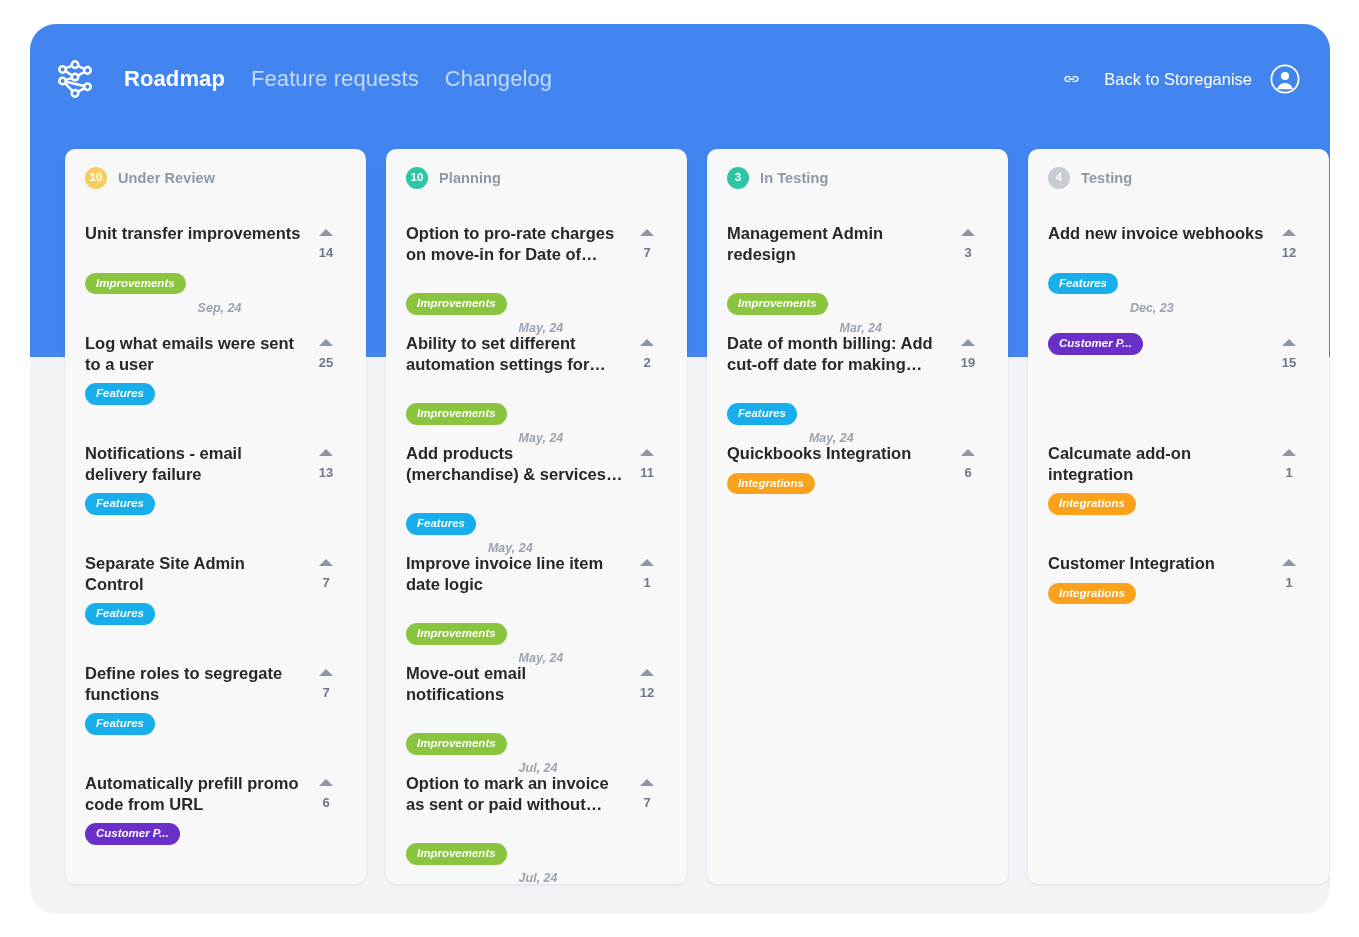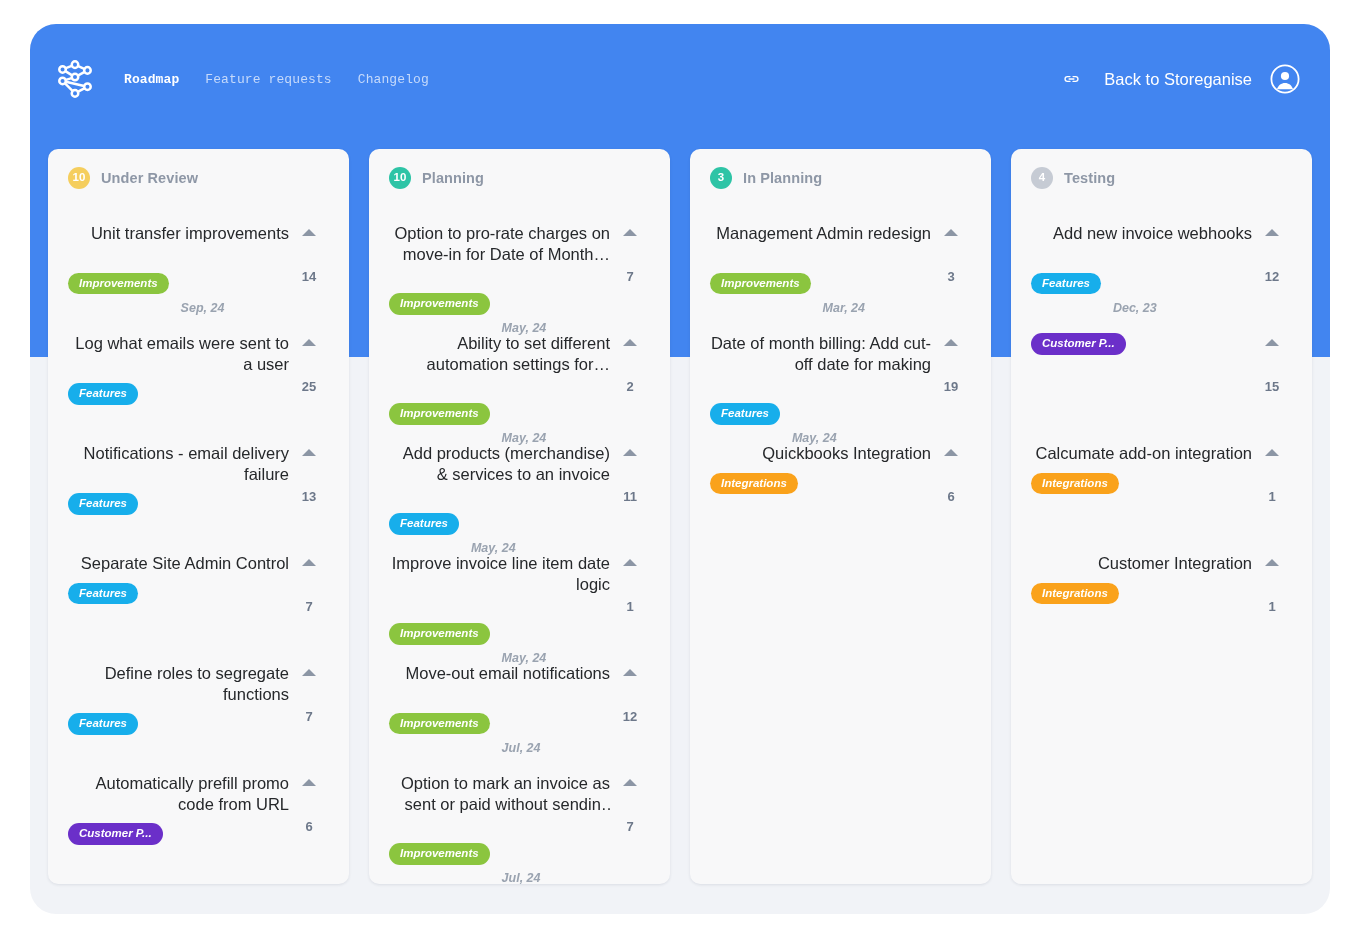--- a/index.html
+++ b/index.html
@@ -50,26 +50,25 @@
     width: 46px;
     height: 46px;
     margin-right: 26px;
     flex: none;
     display: block;
   }
 
   .nav-links { display: flex; align-items: center; gap: 26px; }
 
   .nav-link {
-    font-size: 13px;
+    font-size: 22px;
     color: #C6DAFB;
     letter-spacing: 0.1px;
     cursor: pointer;
     white-space: nowrap;
-    font-family: Liberation Mono, monospace;
   }
   .nav-link.active { color: #ffffff; font-weight: bold; }
 
   #header-right {
     margin-left: auto;
     display: flex;
     align-items: center;
     gap: 18px;
   }
 
@@ -82,29 +81,28 @@
     cursor: pointer;
     white-space: nowrap;
   }
 
   .link-icon { width: 17px; height: 14px; display: block; flex: none; }
   .avatar-icon { width: 30px; height: 30px; display: block; cursor: pointer; }
 
   
   #board {
     position: absolute;
-    left: 0;
+    left: 17px;
     top: 0;
     width: 1300px;
     height: 890px;
     display: flex;
     gap: 20px;
     padding: 125px 18px 30px 18px;
     z-index: 2;
-    text-align: right;
   }
 
   .column {
     flex: 1 1 0;
     background: #F8F8F9;
     border-radius: 10px;
     box-shadow: 0 1px 3px rgba(25,40,70,0.10);
     display: flex;
     flex-direction: column;
     overflow: hidden;
@@ -196,26 +194,26 @@
     border-right: 7px solid transparent;
     border-bottom: 7px solid #8C96A5;
     margin-bottom: 10px;
   }
 
   .vote-count {
     font-size: 13px;
     font-weight: bold;
     color: #6D788A;
     line-height: 1;
-    margin-top: 24px;
   }
 
   
   .clamp2 {
     display: -webkit-box;
+    font-weight: bold;
     -webkit-line-clamp: 2;
     -webkit-box-orient: vertical;
   }
 </style>
 </head>
 <body>
 
 <div id="app-frame">
 
   <div id="header-band"></div>
@@ -434,21 +432,21 @@
             <div class="vote-box">
               <div class="vote-arrow"></div>
               <div class="vote-count">7</div>
             </div>
           </div>
         </div>
       </div>
       <div class="column">
         <div class="column-header">
           <span class="count-badge" style="background: rgb(46, 196, 166);">3</span>
-          <span class="column-title">In Planning</span>
+          <span class="column-title">In Testing</span>
         </div>
         <div class="column-body">
           <div class="card">
             <div class="card-main">
               <div class="card-title clamp2">Management Admin redesign</div>
               <div class="card-meta">
                 <span class="tag" style="background: rgb(139, 197, 63);">Improvements</span>
                 <span class="card-date">Mar, 24</span>
               </div>
             </div>

